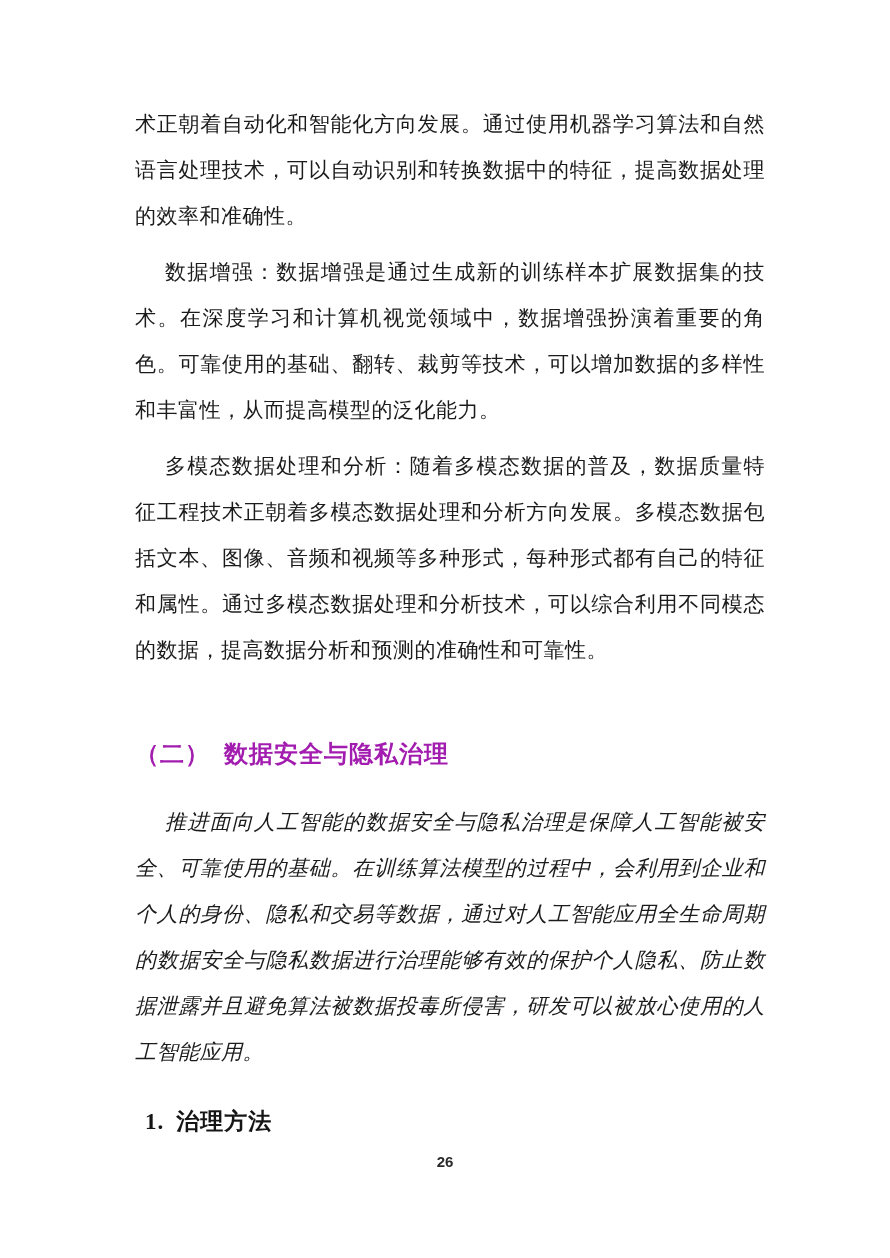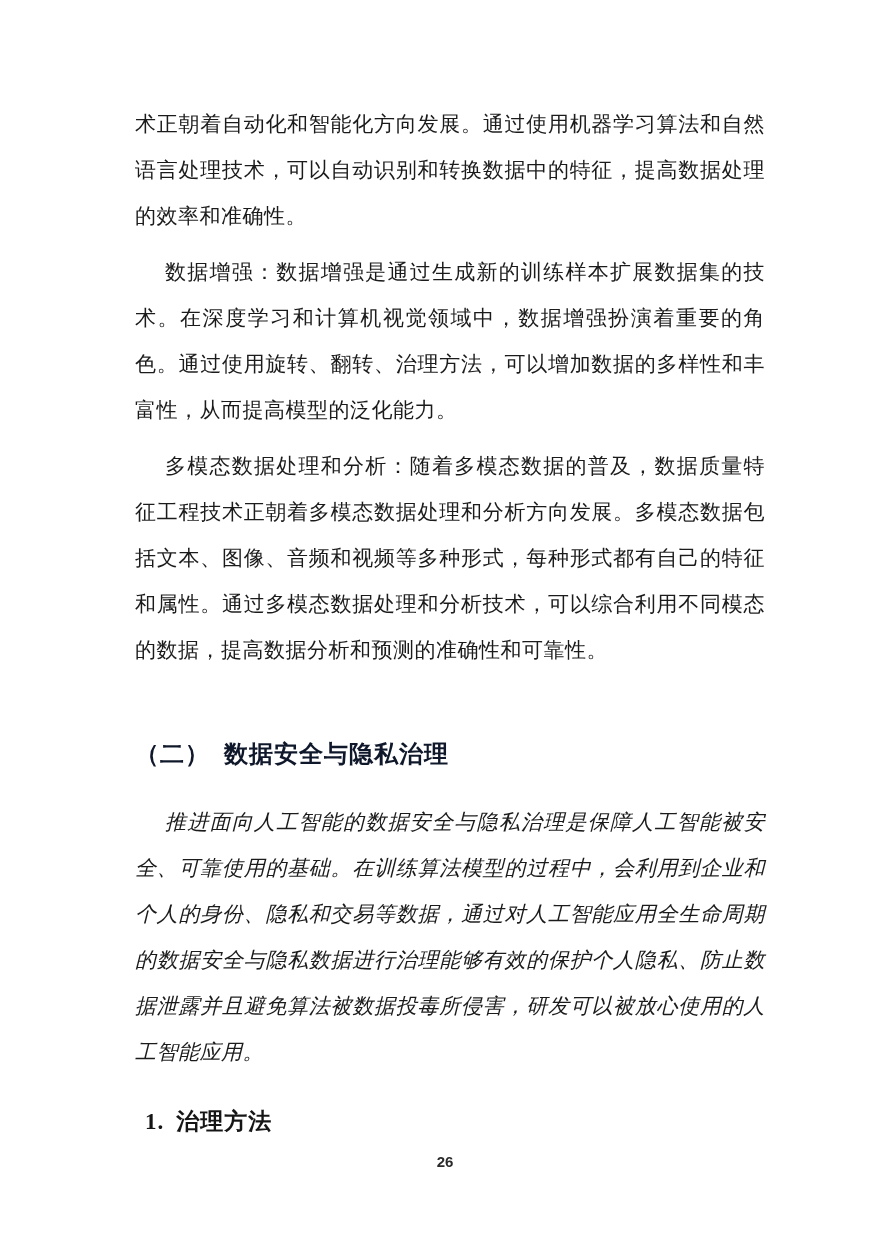--- a/index.html
+++ b/index.html
@@ -33,21 +33,21 @@
     color: #1b1b1b;
   }
   .body-para.no-indent {
     text-indent: 0;
   }
   .section-heading {
     margin: 62px 0 0 0;
     font-size: 24px;
     line-height: 38px;
     font-weight: bold;
-    color: #0f172a;
+    color: #a21caf;
     letter-spacing: 1px;
   }
   .section-heading .section-title {
     margin-left: 14px;
   }
   .body-para.section-body {
     margin-top: 26px;
     margin-bottom: 0;
     font-style: italic;
   }
@@ -84,21 +84,21 @@
   }
 </style>
 </head>
 <body>
 
 <div class="page">
   <div class="content">
 
     <p class="body-para no-indent">术正朝着自动化和智能化方向发展。通过使用机器学习算法和自然语言处理技术，可以自动识别和转换数据中的特征，提高数据处理的效率和准确性。</p>
 
-    <p class="body-para">数据增强：数据增强是通过生成新的训练样本扩展数据集的技术。在深度学习和计算机视觉领域中，数据增强扮演着重要的角色。通过使用旋转、翻转、治理方法，可以增加数据的多样性和丰富性，从而提高模型的泛化能力。</p>
+    <p class="body-para">数据增强：数据增强是通过生成新的训练样本扩展数据集的技术。在深度学习和计算机视觉领域中，数据增强扮演着重要的角色。可靠使用的基础、翻转、裁剪等技术，可以增加数据的多样性和丰富性，从而提高模型的泛化能力。</p>
 
     <p class="body-para">多模态数据处理和分析：随着多模态数据的普及，数据质量特征工程技术正朝着多模态数据处理和分析方向发展。多模态数据包括文本、图像、音频和视频等多种形式，每种形式都有自己的特征和属性。通过多模态数据处理和分析技术，可以综合利用不同模态的数据，提高数据分析和预测的准确性和可靠性。</p>
 
     <h2 class="section-heading">
       <span>（二）</span><span class="section-title">数据安全与隐私治理</span>
     </h2>
 
     <p class="body-para section-body">推进面向人工智能的数据安全与隐私治理是保障人工智能被安全、可靠使用的基础。在训练算法模型的过程中，会利用到企业和个人的身份、隐私和交易等数据，通过对人工智能应用全生命周期的数据安全与隐私数据进行治理能够有效的保护个人隐私、防止数据泄露并且避免算法被数据投毒所侵害，研发可以被放心使用的人工智能应用。</p>
 
     <h3 class="subsection-heading">

